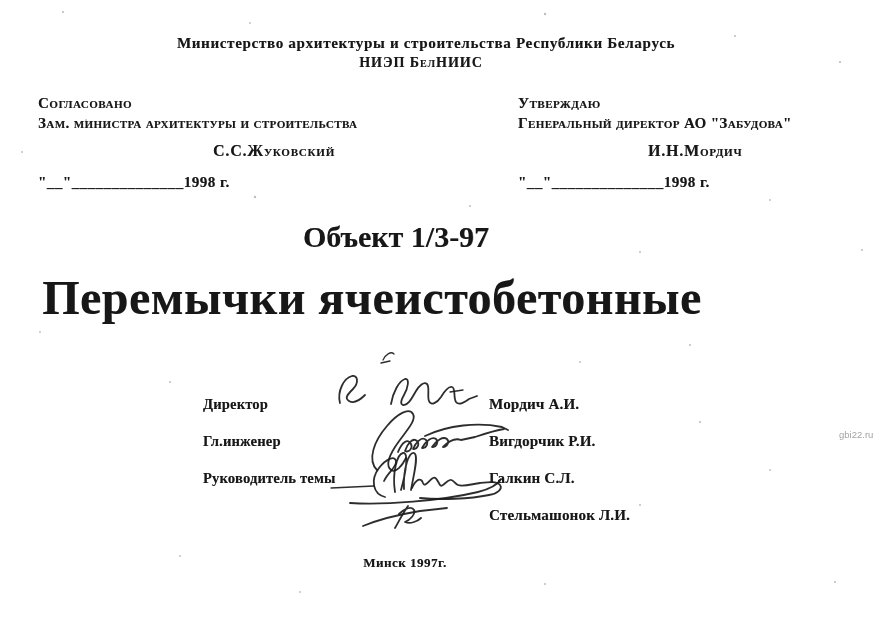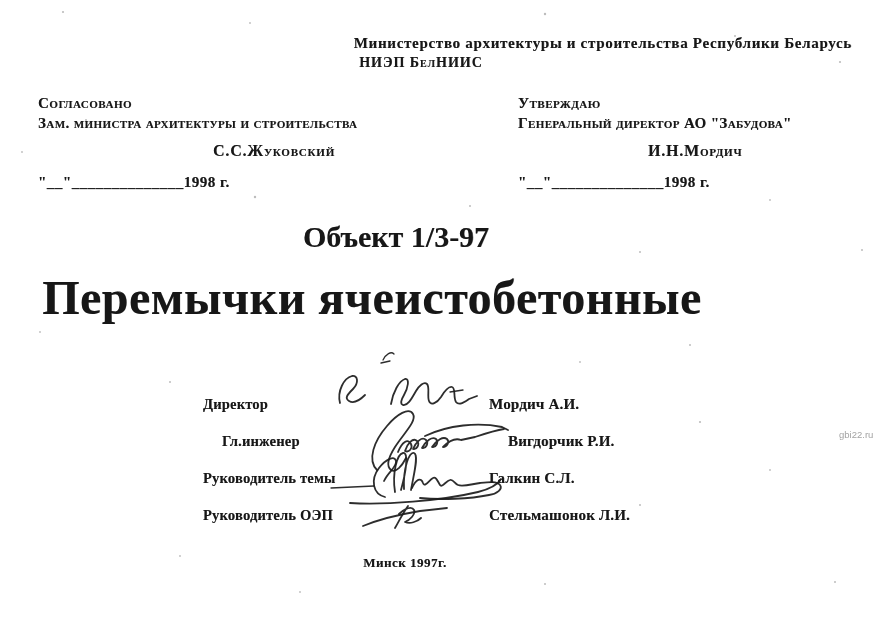--- a/index.html
+++ b/index.html
@@ -6,41 +6,41 @@
   .page {
     position:relative; width:876px; height:618px; margin:0 auto;
     background:#ffffff; overflow:hidden;
     font-family:"Liberation Serif", serif; color:#171717;
   }
   .t { position:absolute; white-space:nowrap; line-height:1.15;
        text-shadow:0.3px 0.3px 0.4px rgba(20,20,20,0.45); }
   .sc { font-variant:small-caps; }
 
   
-  .ministry { top:35px; left:0; width:852px; text-align:right; font-size:15px; font-weight:bold; letter-spacing:0.7px; }
+  .ministry { top:35px; left:0; width:852px; text-align:center; font-size:15px; font-weight:bold; letter-spacing:0.7px; }
   .institute{ top:55px; left:0; width:842px; text-align:center; font-size:14px; font-weight:bold; letter-spacing:1px; }
 
   
   .ap-left  { position:absolute; left:38px;  top:0; width:420px; }
   .ap-right { position:absolute; left:518px; top:0; width:350px; }
   .ap-head  { top:95px;  left:0; font-size:15px; font-weight:bold; letter-spacing:0.5px; }
   .ap-role  { top:115px; left:0; font-size:15px; font-weight:bold; letter-spacing:0.4px; }
   .ap-name  { top:142px; font-size:16px; font-weight:bold; letter-spacing:0.8px; }
   .ap-name-l{ left:175px; }
   .ap-name-r{ left:130px; }
   .ap-date  { top:174px; left:0; font-size:15px; font-weight:bold; letter-spacing:0.5px; }
 
   
   .object-line { top:220px; left:0; width:792px; text-align:center; font-size:30px; font-weight:bold; }
   .main-title  { top:270px; left:0; width:744px; text-align:center; font-size:48px; font-weight:bold; letter-spacing:0.5px; }
 
   
   .sig-role { left:203px; font-size:14.5px; font-weight:bold; letter-spacing:0.2px; }
   .sig-name { left:489px; font-size:15px;   font-weight:bold; letter-spacing:0.2px; }
-  .row1 { top:396px; } .row2 { top:433px;margin-left:19px; } .row3 { top:470px; } .row4 { top:507px; }
+  .row1 { top:396px; } .row2 { top:433px; } .row3 { top:470px; } .row4 { top:507px; }
 
   .footer { top:556px; left:0; width:810px; text-align:center; font-size:13px; font-weight:bold; letter-spacing:0.5px; }
 
   .watermark { top:430px; left:839px; font-family:"Liberation Sans", sans-serif;
                font-size:9.5px; color:#a3a3a3; text-shadow:none; }
 
   .overlay { position:absolute; left:0; top:0; width:876px; height:618px; pointer-events:none; }
   .ink { fill:none; stroke:#1b1b1b; stroke-width:1.8; stroke-linecap:round; stroke-linejoin:round; opacity:0.92; }
   .thin { stroke-width:1.3; }
   .speck { fill:#6b6b6b; opacity:0.45; }
@@ -72,21 +72,20 @@
 
   <div class="t sig-role row1">Директор</div>
   <div class="t sig-name row1">Мордич А.И.</div>
 
   <div class="t sig-role row2">Гл.инженер</div>
   <div class="t sig-name row2">Вигдорчик Р.И.</div>
 
   <div class="t sig-role row3">Руководитель темы</div>
   <div class="t sig-name row3">Галкин С.Л.</div>
 
-  <div class="t sig-role row4">Руководитель ОЭП</div>
   <div class="t sig-name row4">Стельмашонок Л.И.</div>
 
   <div class="t footer">Минск 1997г.</div>
 
   <div class="t watermark">gbi22.ru</div>
 
   <svg class="overlay" viewBox="0 0 876 618">
 
     <g>
       <path class="ink thin" d="M383,360 C386,354 391,351 394,354 M381,363 L390,361"></path>

